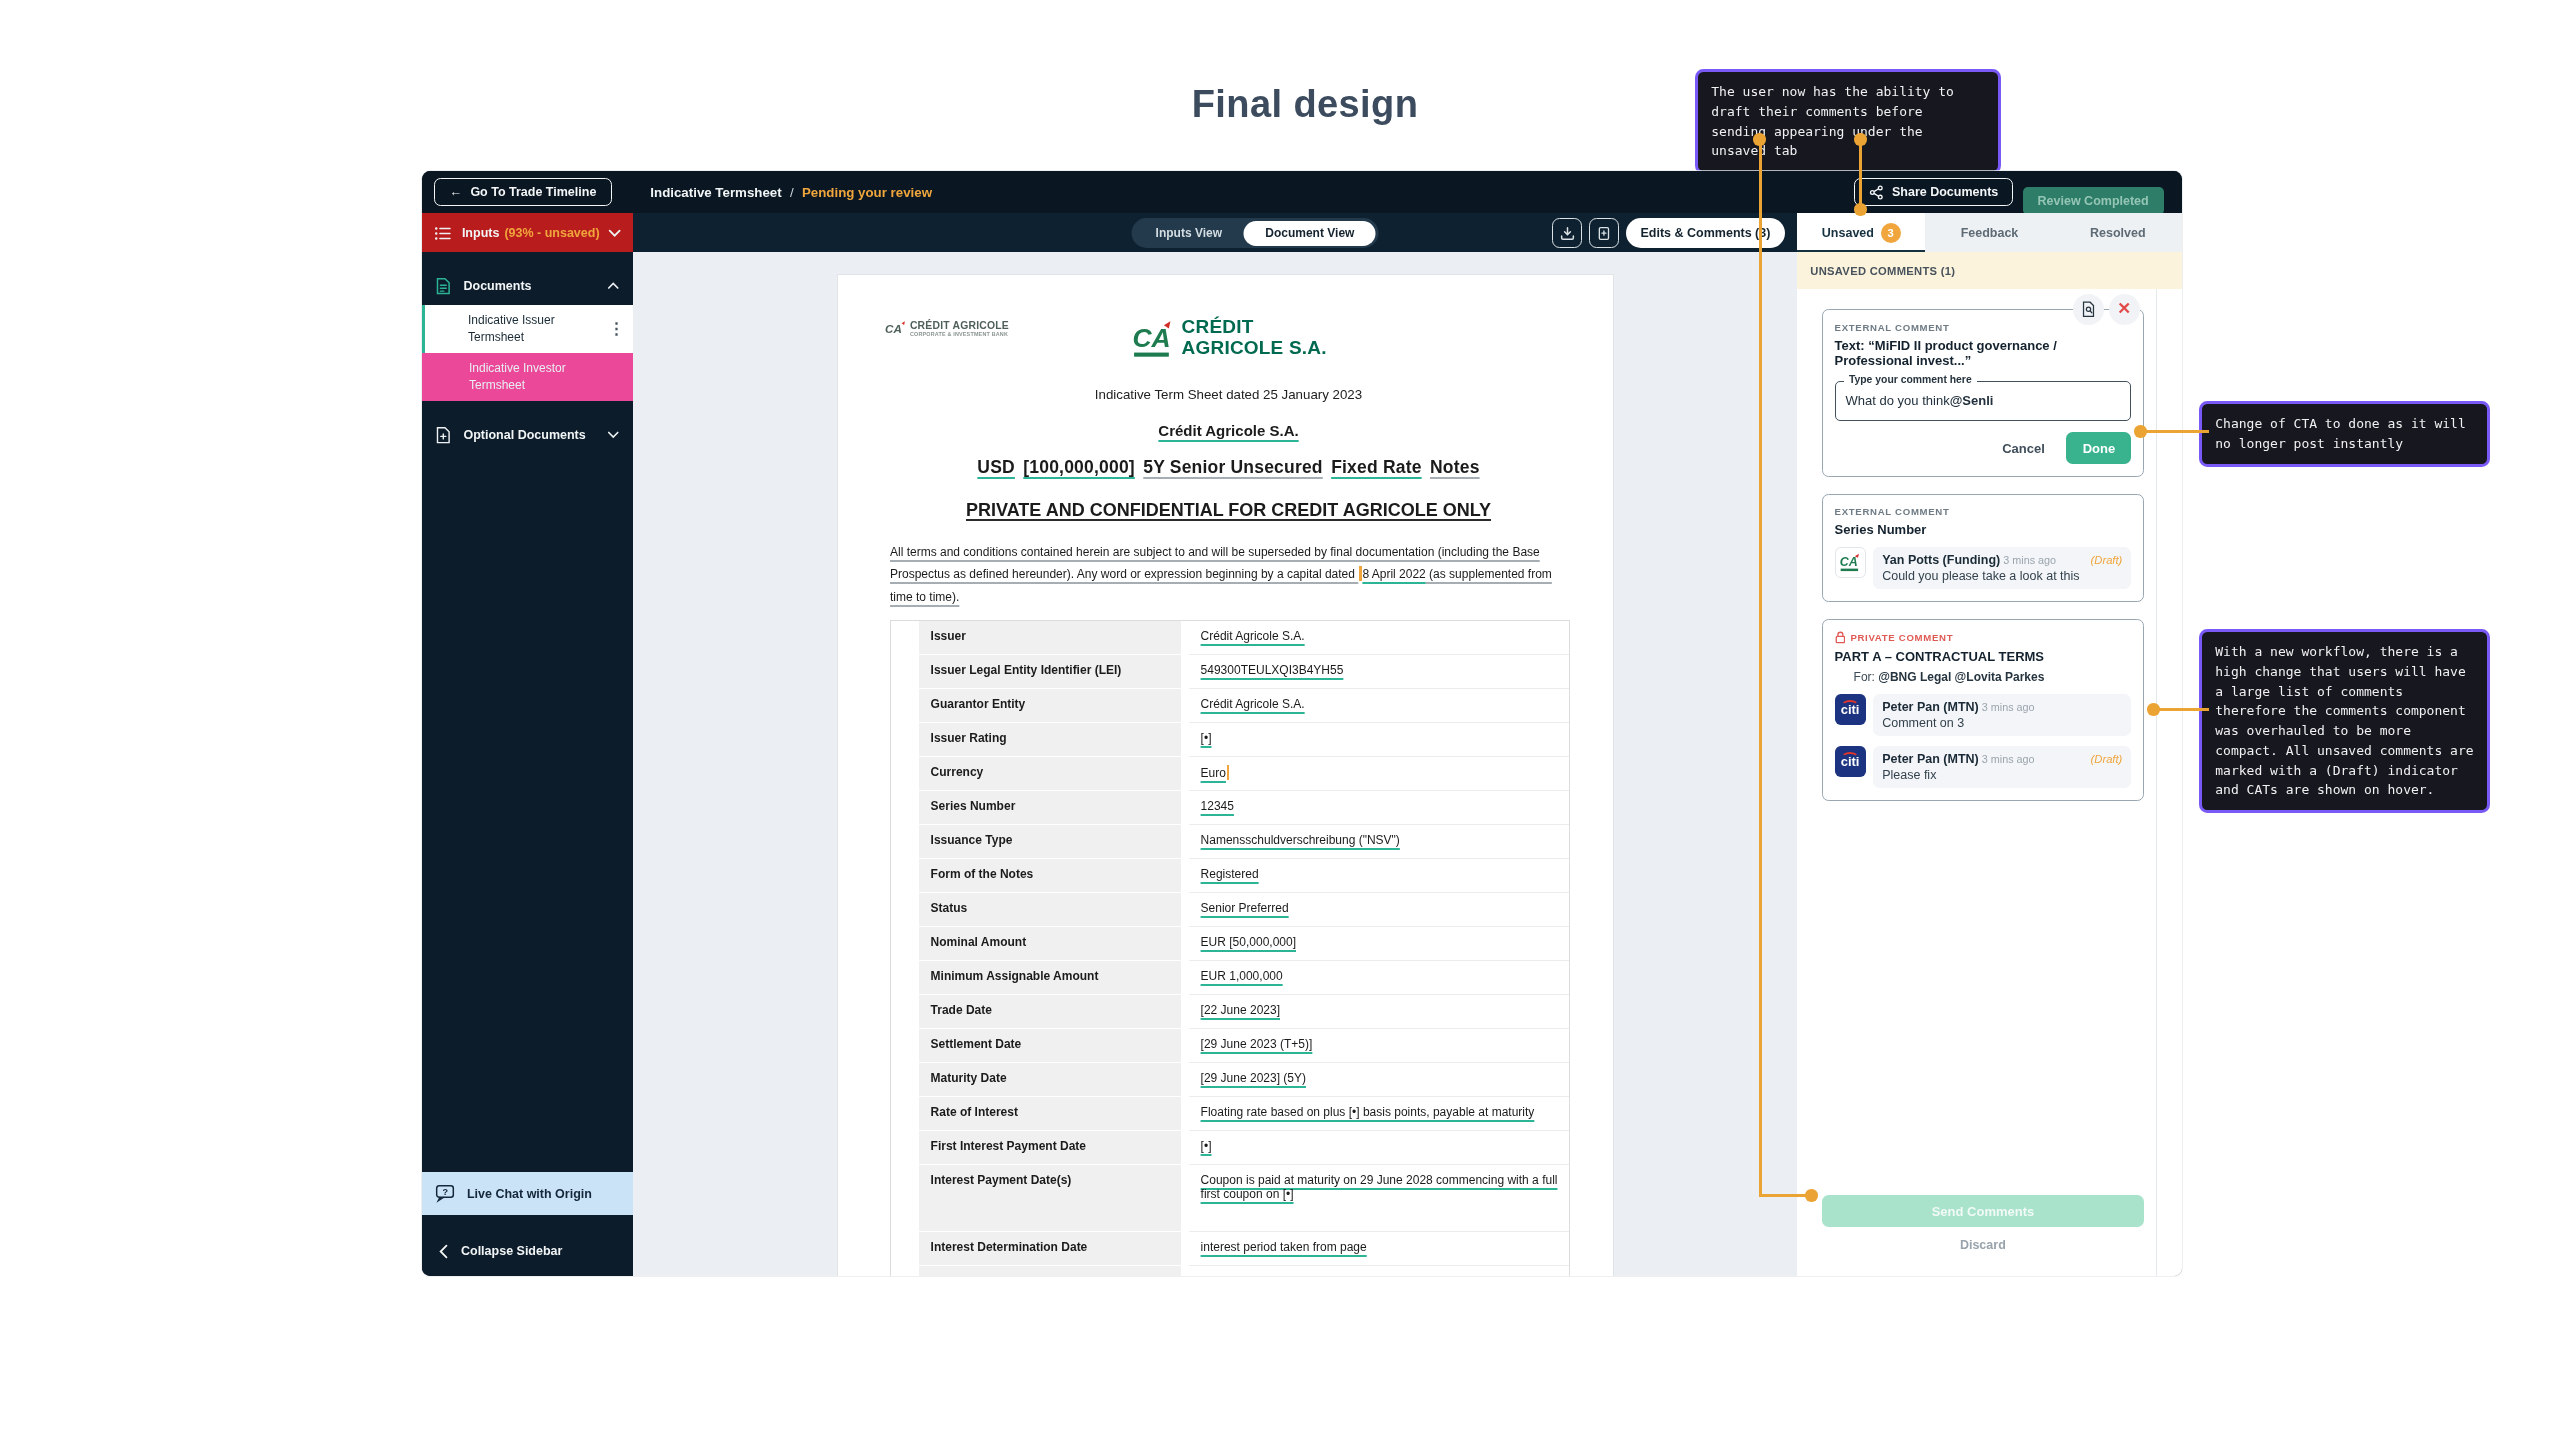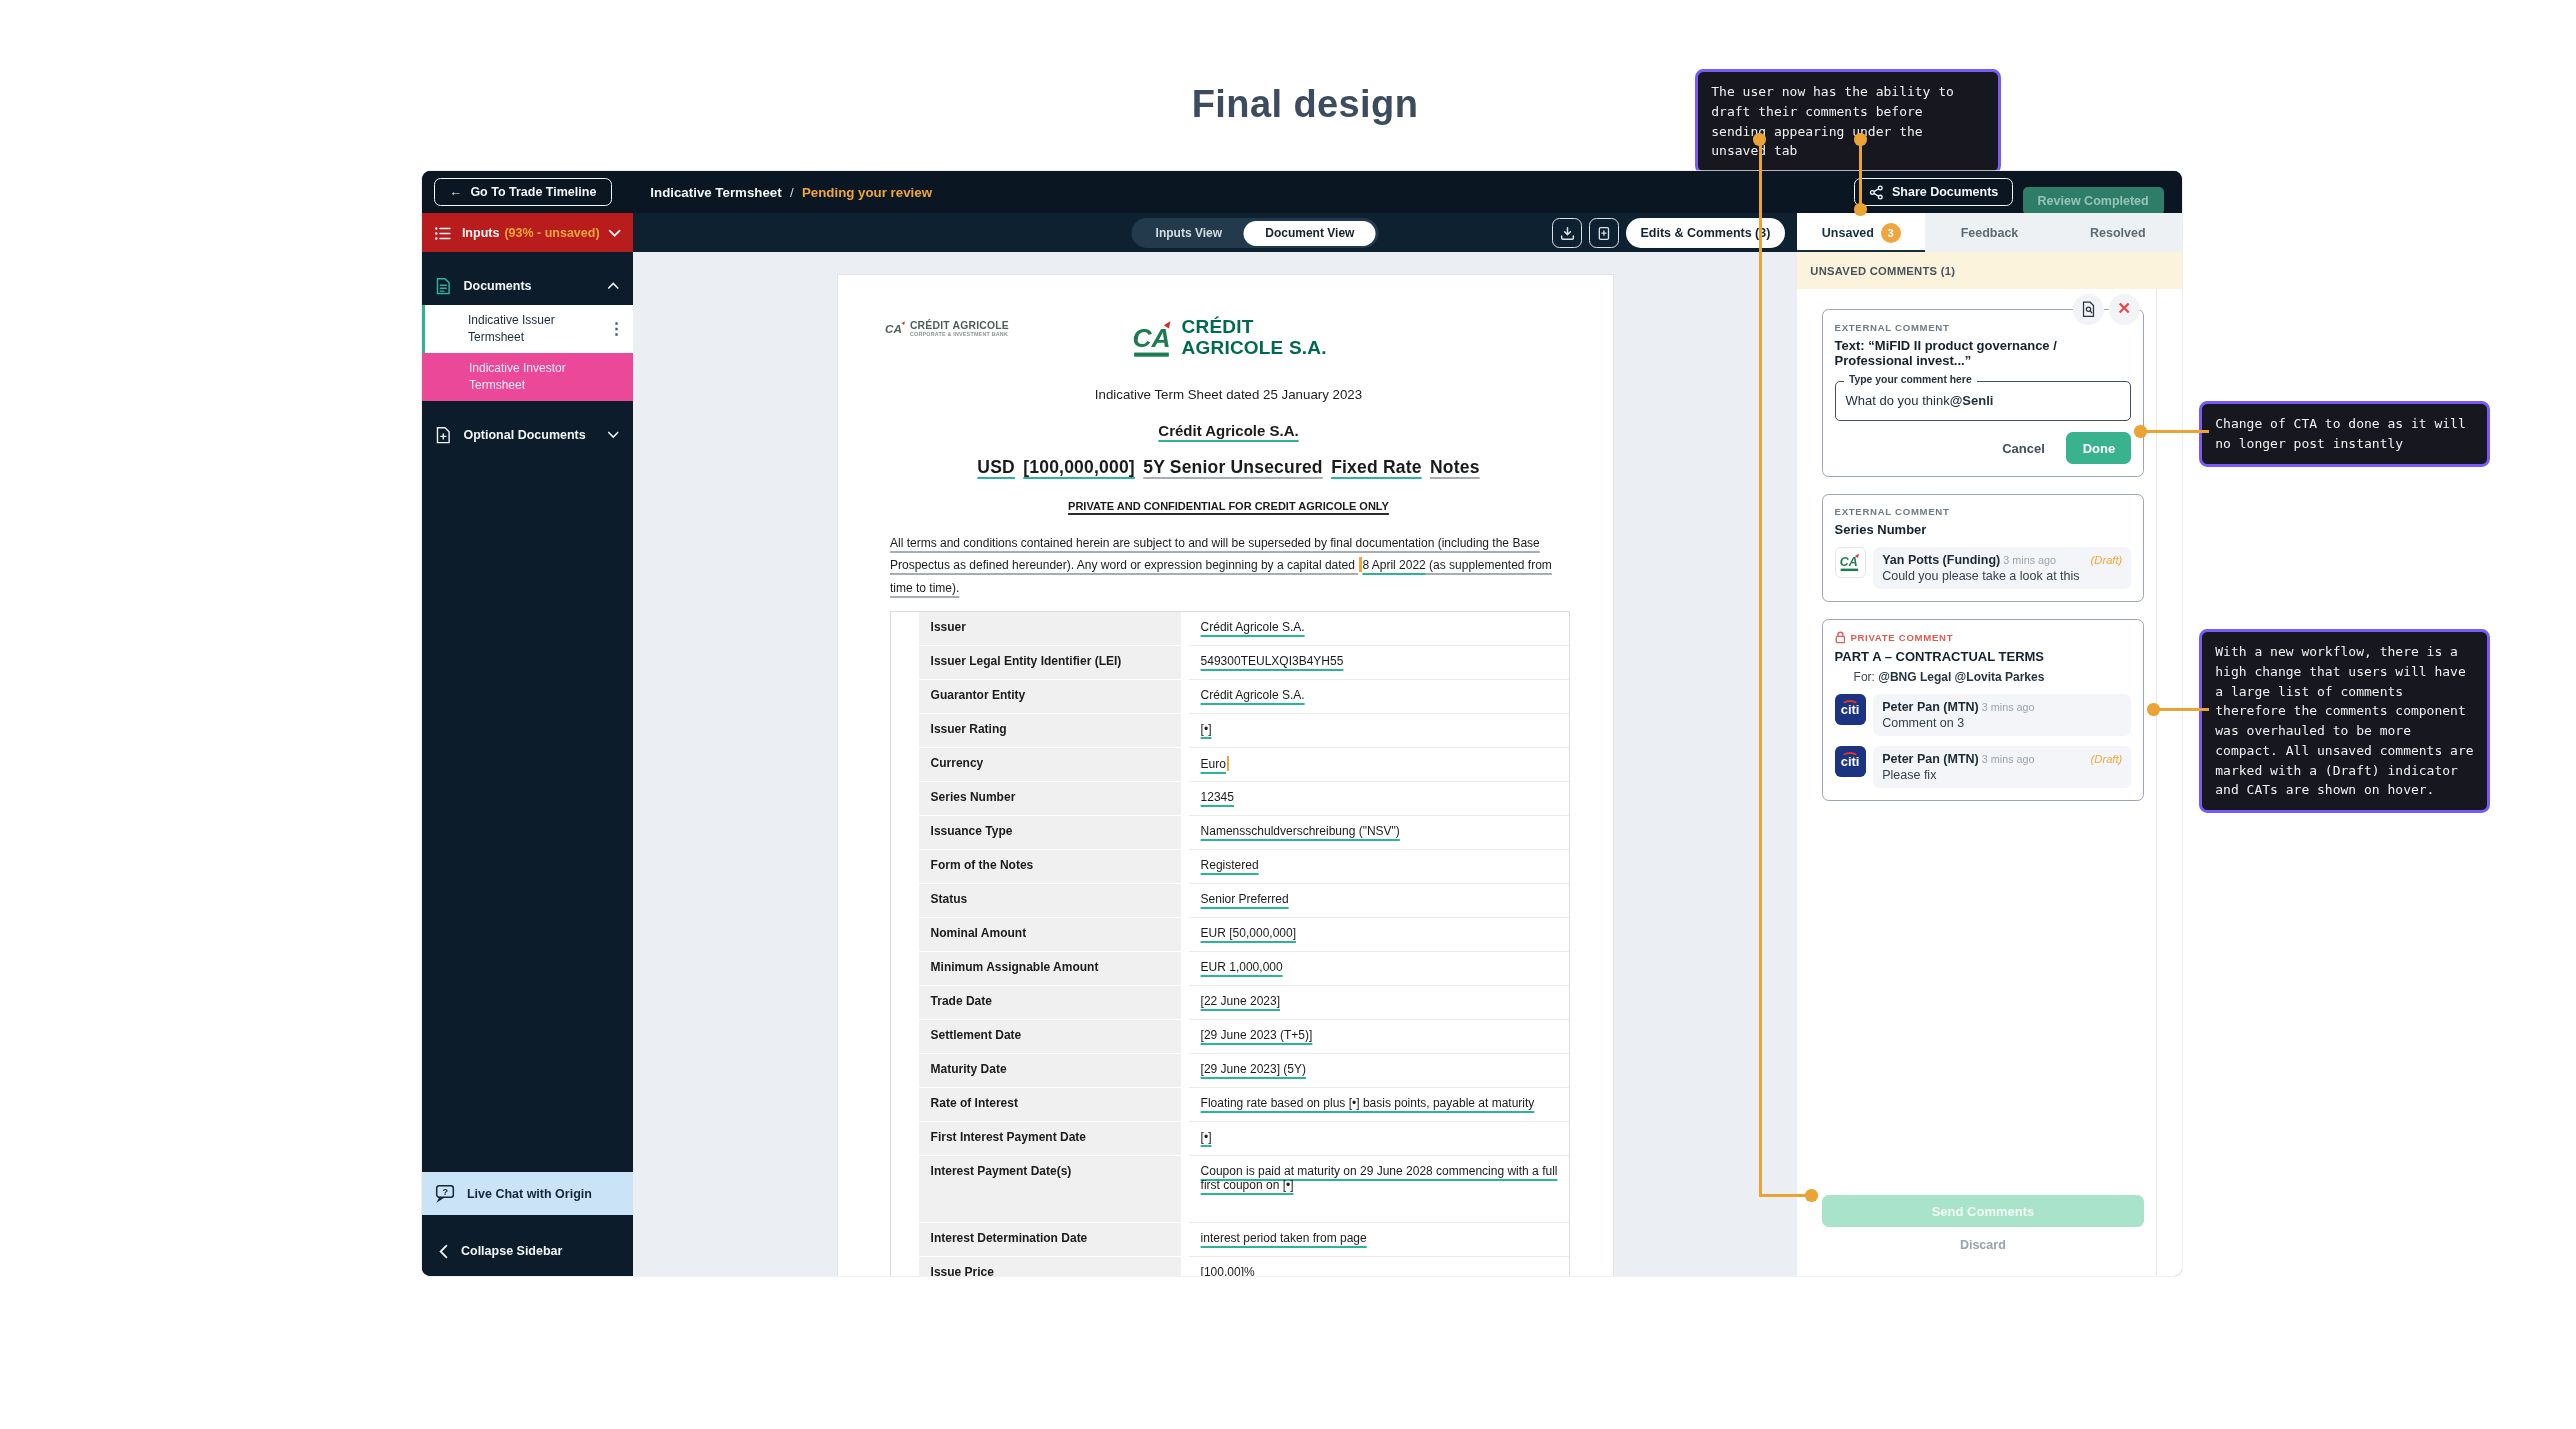--- a/index.html
+++ b/index.html
@@ -92,21 +92,21 @@
   .logo-small { position:absolute; left:-5px; top:3.3px; display:flex; align-items:flex-start; gap:3.3px; }
   .logo-small .l1 { font-size:10.4px; font-weight:800; color:#4e5f59; letter-spacing:0.2px; }
   .logo-small .l2 { font-size:5.4px; font-weight:700; color:#8a948f; letter-spacing:0.2px; }
   .logo-main { position:absolute; left:50%; transform:translateX(-50%); top:0; display:flex; gap:8.3px; align-items:center; }
   .logo-main .txt { color:#006a50; font-weight:800; font-size:19px; line-height:1.1; letter-spacing:0.2px; }
   .c-line { text-align:center; }
   .dateline { margin-top:18.3px; font-size:13.3px; color:#222; }
   .t1 { margin-top:20px; font-size:15px; font-weight:800; }
   .t2 { margin-top:18.3px; font-size:17.5px; font-weight:800; letter-spacing:0.2px; }
   .t2 span { margin:0 4.2px; }
-  .conf { margin-top:21.6px; font-size:11px; font-weight:800; }
+  .conf { margin-top:21.6px; font-size:18px; font-weight:800; }
   .intro { margin-top:20px; width:675px; line-height:22.4px; font-size:12px; }
   .u-green { text-decoration:underline; text-decoration-color:#2bb596; text-decoration-thickness:2.1px; text-underline-offset:4.2px; }
   .u-gray  { text-decoration:underline; text-decoration-color:#a6adb3; text-decoration-thickness:2.1px; text-underline-offset:4.2px; }
   .u-dark  { text-decoration:underline; text-decoration-color:#2b2b2b; text-decoration-thickness:1.7px;  text-underline-offset:3.3px; }
   .caret { display:inline-block; width:2.5px; height:15px; background:#f0a63c; vertical-align:text-bottom; margin:0 0.8px; }
 
   .ts-table { margin-top:11.6px; width:680px; border:0.8px solid #dcdcdc;padding-left:28px; }
   .trow { display:flex; min-height:34px; }
   .trow.tall { min-height:67px; }
   .tlabel { width:270px; background:#f0f0f0; border-bottom:1.7px solid #ffffff; border-right:8.3px solid #ffffff;

